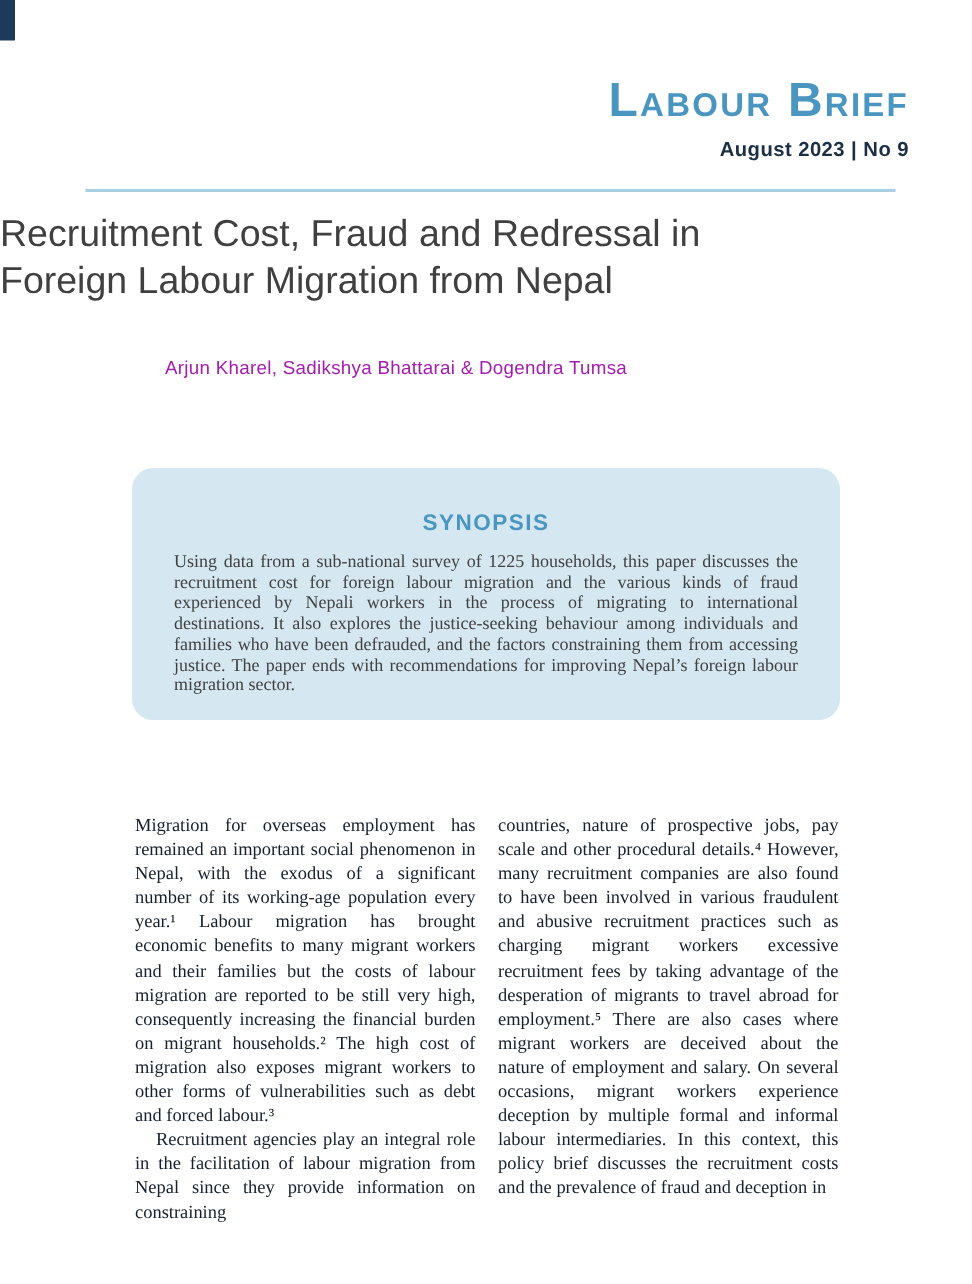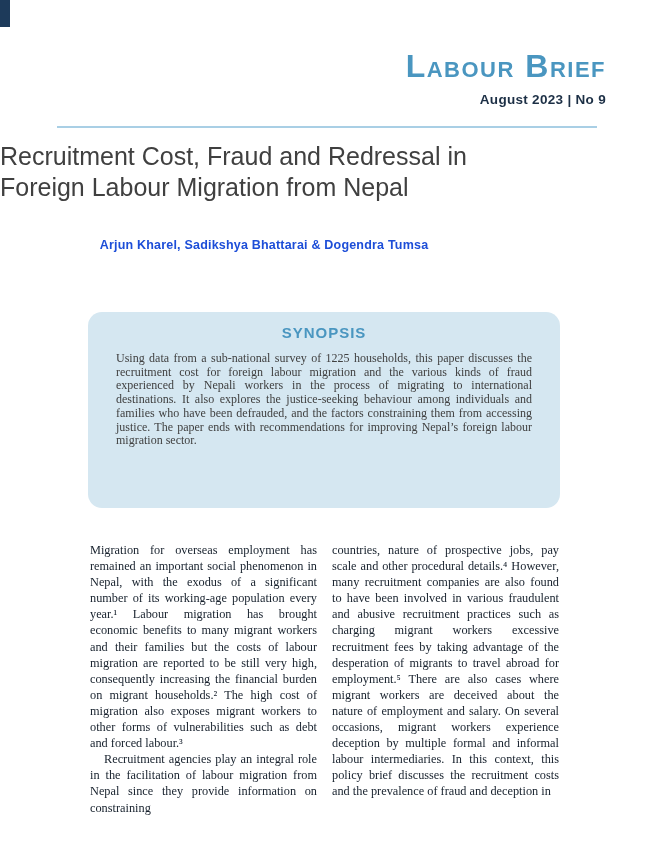--- a/index.html
+++ b/index.html
@@ -16,24 +16,24 @@
   .masthead-title{font-size:32px;line-height:32px;font-weight:bold;color:#4a96c0;
                   font-variant:small-caps;letter-spacing:1.5px;}
   .masthead-issue{margin-top:10px;font-size:13.5px;font-weight:bold;color:#1c2f45;letter-spacing:0.3px;text-align:right;}
 
   .rule{position:absolute;top:126px;left:57px;width:540px;height:2px;background:#a9cfe5;}
 
   .doc-title{position:absolute;top:141px;left:0;width:648px;margin:0;
              font-size:25px;line-height:31px;font-weight:normal;color:#404040;}
 
   .authors{position:absolute;top:238px;left:0;width:528px;text-align:center;
-           font-size:12.5px;font-weight:bold;color:#1d4ed8;letter-spacing:0.2px;}
+           font-size:12.5px;font-weight:normal;color:#a21caf;letter-spacing:0.2px;}
 
-  .synopsis{position:absolute;top:312px;left:88px;width:472px;height:196px;background:#d5e7f1;
-            border-radius:14px;box-sizing:border-box;padding:12px 28px 0 28px;}
+  .synopsis{position:absolute;top:312px;left:88px;width:472px;height:168px;background:#d5e7f1;
+            border-radius:14px;box-sizing:border-box;padding:28px 28px 0 28px;}
   .synopsis-heading{text-align:center;color:#4a96c0;font-weight:bold;font-size:15px;letter-spacing:1px;}
   .synopsis-body{margin:11px 0 0 0;font-family:"Liberation Serif",serif;font-size:12px;
                  line-height:13.7px;text-align:justify;color:#404040;}
 
   .background{position:absolute;top:524px;left:90px;width:470px;}
   .bg-heading{color:#4a96c0;font-weight:bold;font-size:16px;letter-spacing:0.6px;}
   .columns{display:flex;gap:15px;margin-top:18px;}
   .col{width:227px;font-family:"Liberation Serif",serif;font-size:12.3px;line-height:16.1px;
        text-align:justify;color:#16202c;}
   .col p{margin:0;}

